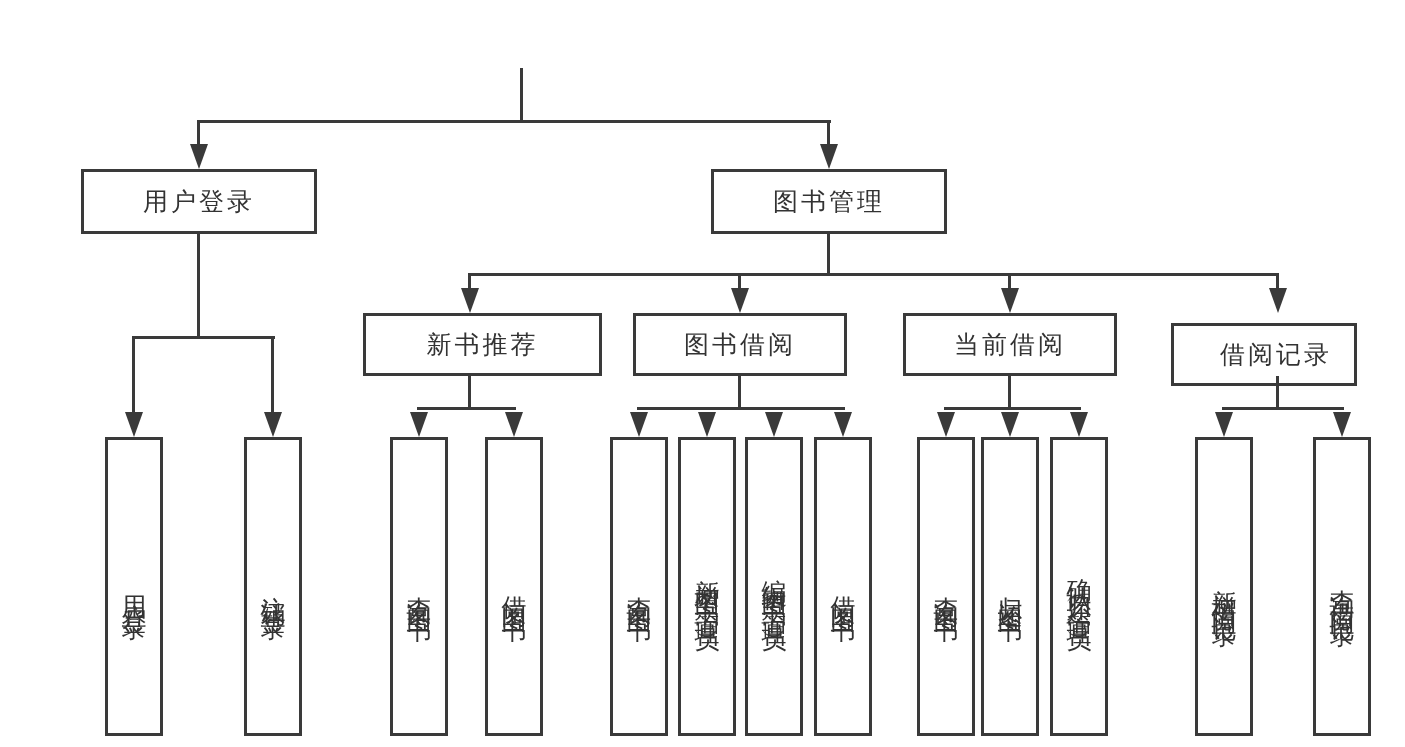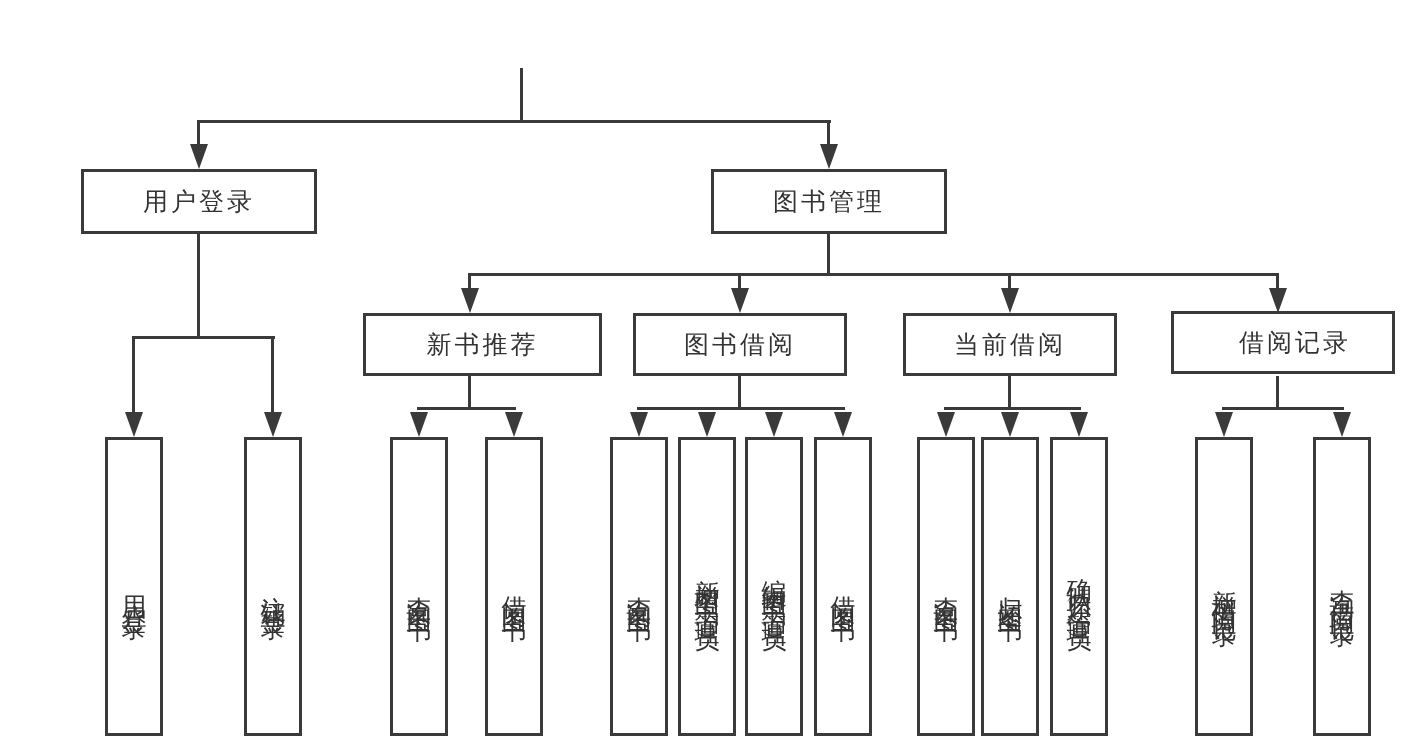--- a/index.html
+++ b/index.html
@@ -57,21 +57,21 @@
 
   <div class="node node-h" style="left:363px;top:313px;width:239px;height:63px;">
     <span>新书推荐</span>
   </div>
   <div class="node node-h" style="left:903px;top:313px;width:214px;height:63px;">
     <span>当前借阅</span>
   </div>
   <div class="node node-h" style="left:633px;top:313px;width:214px;height:63px;">
     <span>图书借阅</span>
   </div>
-  <div class="node node-h" style="left:1171px;top:311px;width:224px;height:63px;padding-left:24px;">
+  <div class="node node-h" style="left:1171px;top:323px;width:186px;height:63px;padding-left:24px;">
     <span>借阅记录</span>
   </div>
 
   <div class="node leaf" style="left:105px;top:437px;width:58px;height:299px;">
     <span>用户登录</span>
     </div>
   <div class="node leaf" style="left:244px;top:437px;width:58px;height:299px;">
     <span>注销登录</span>
     </div>
 

